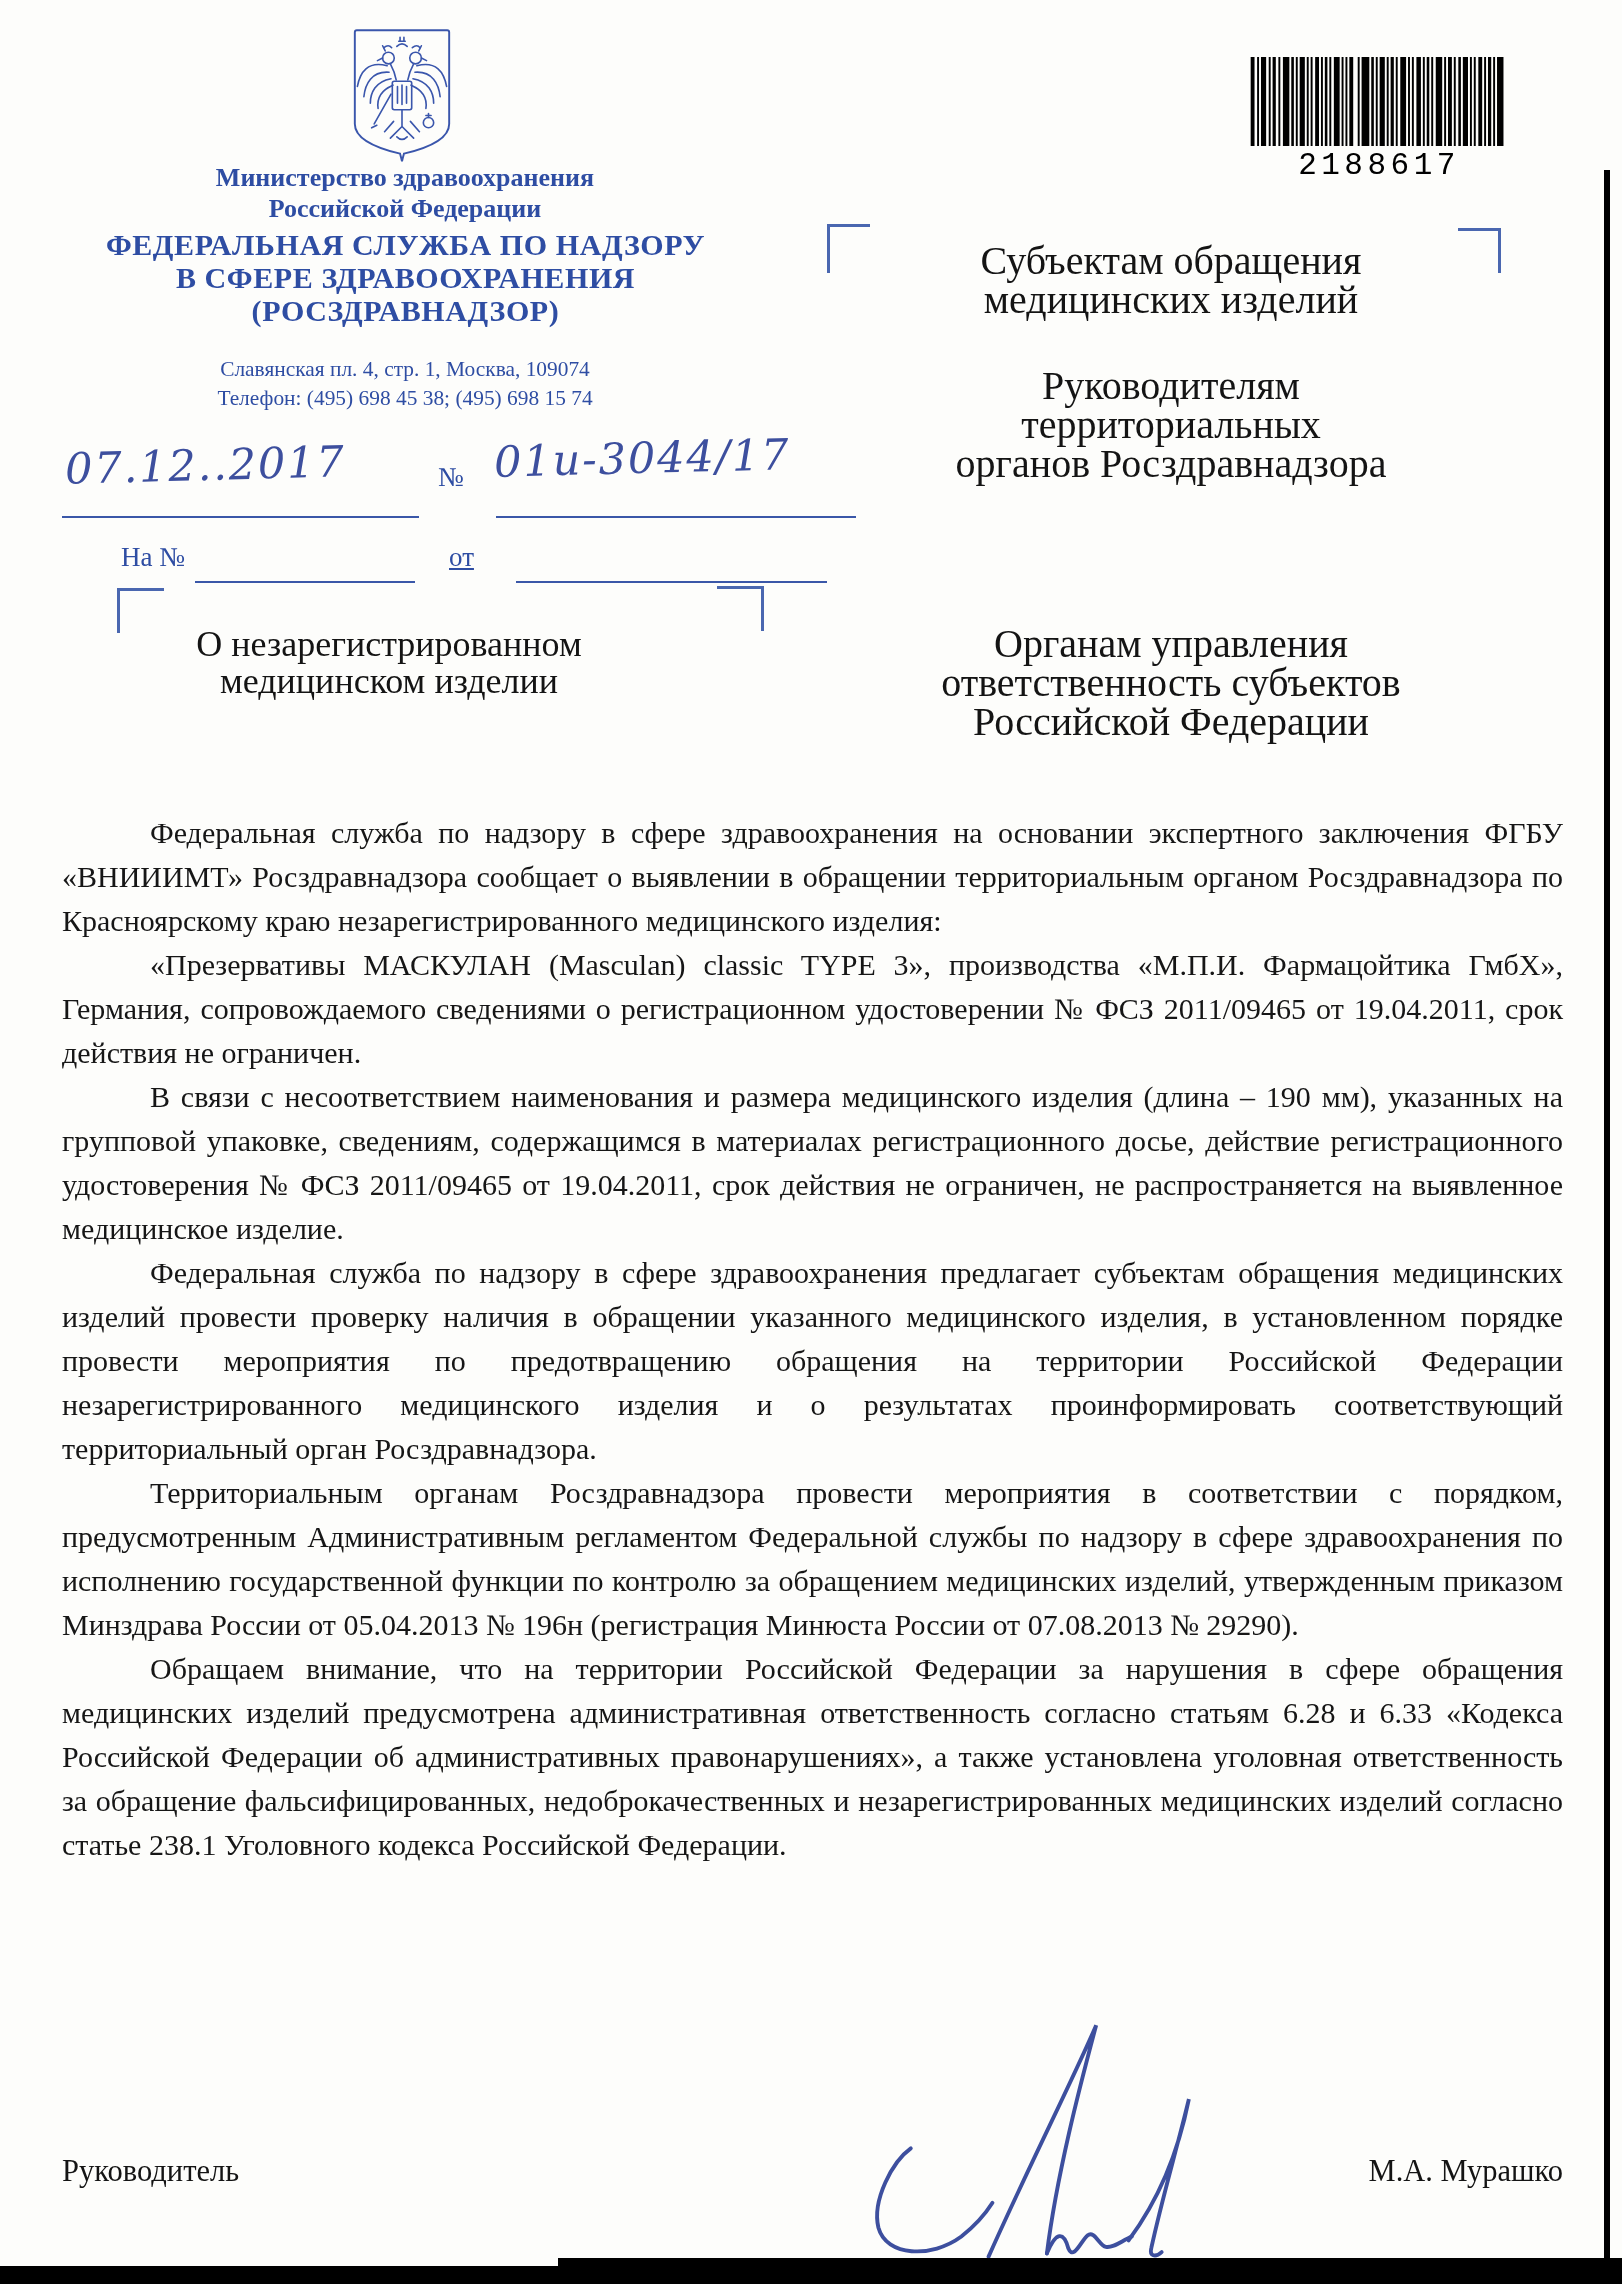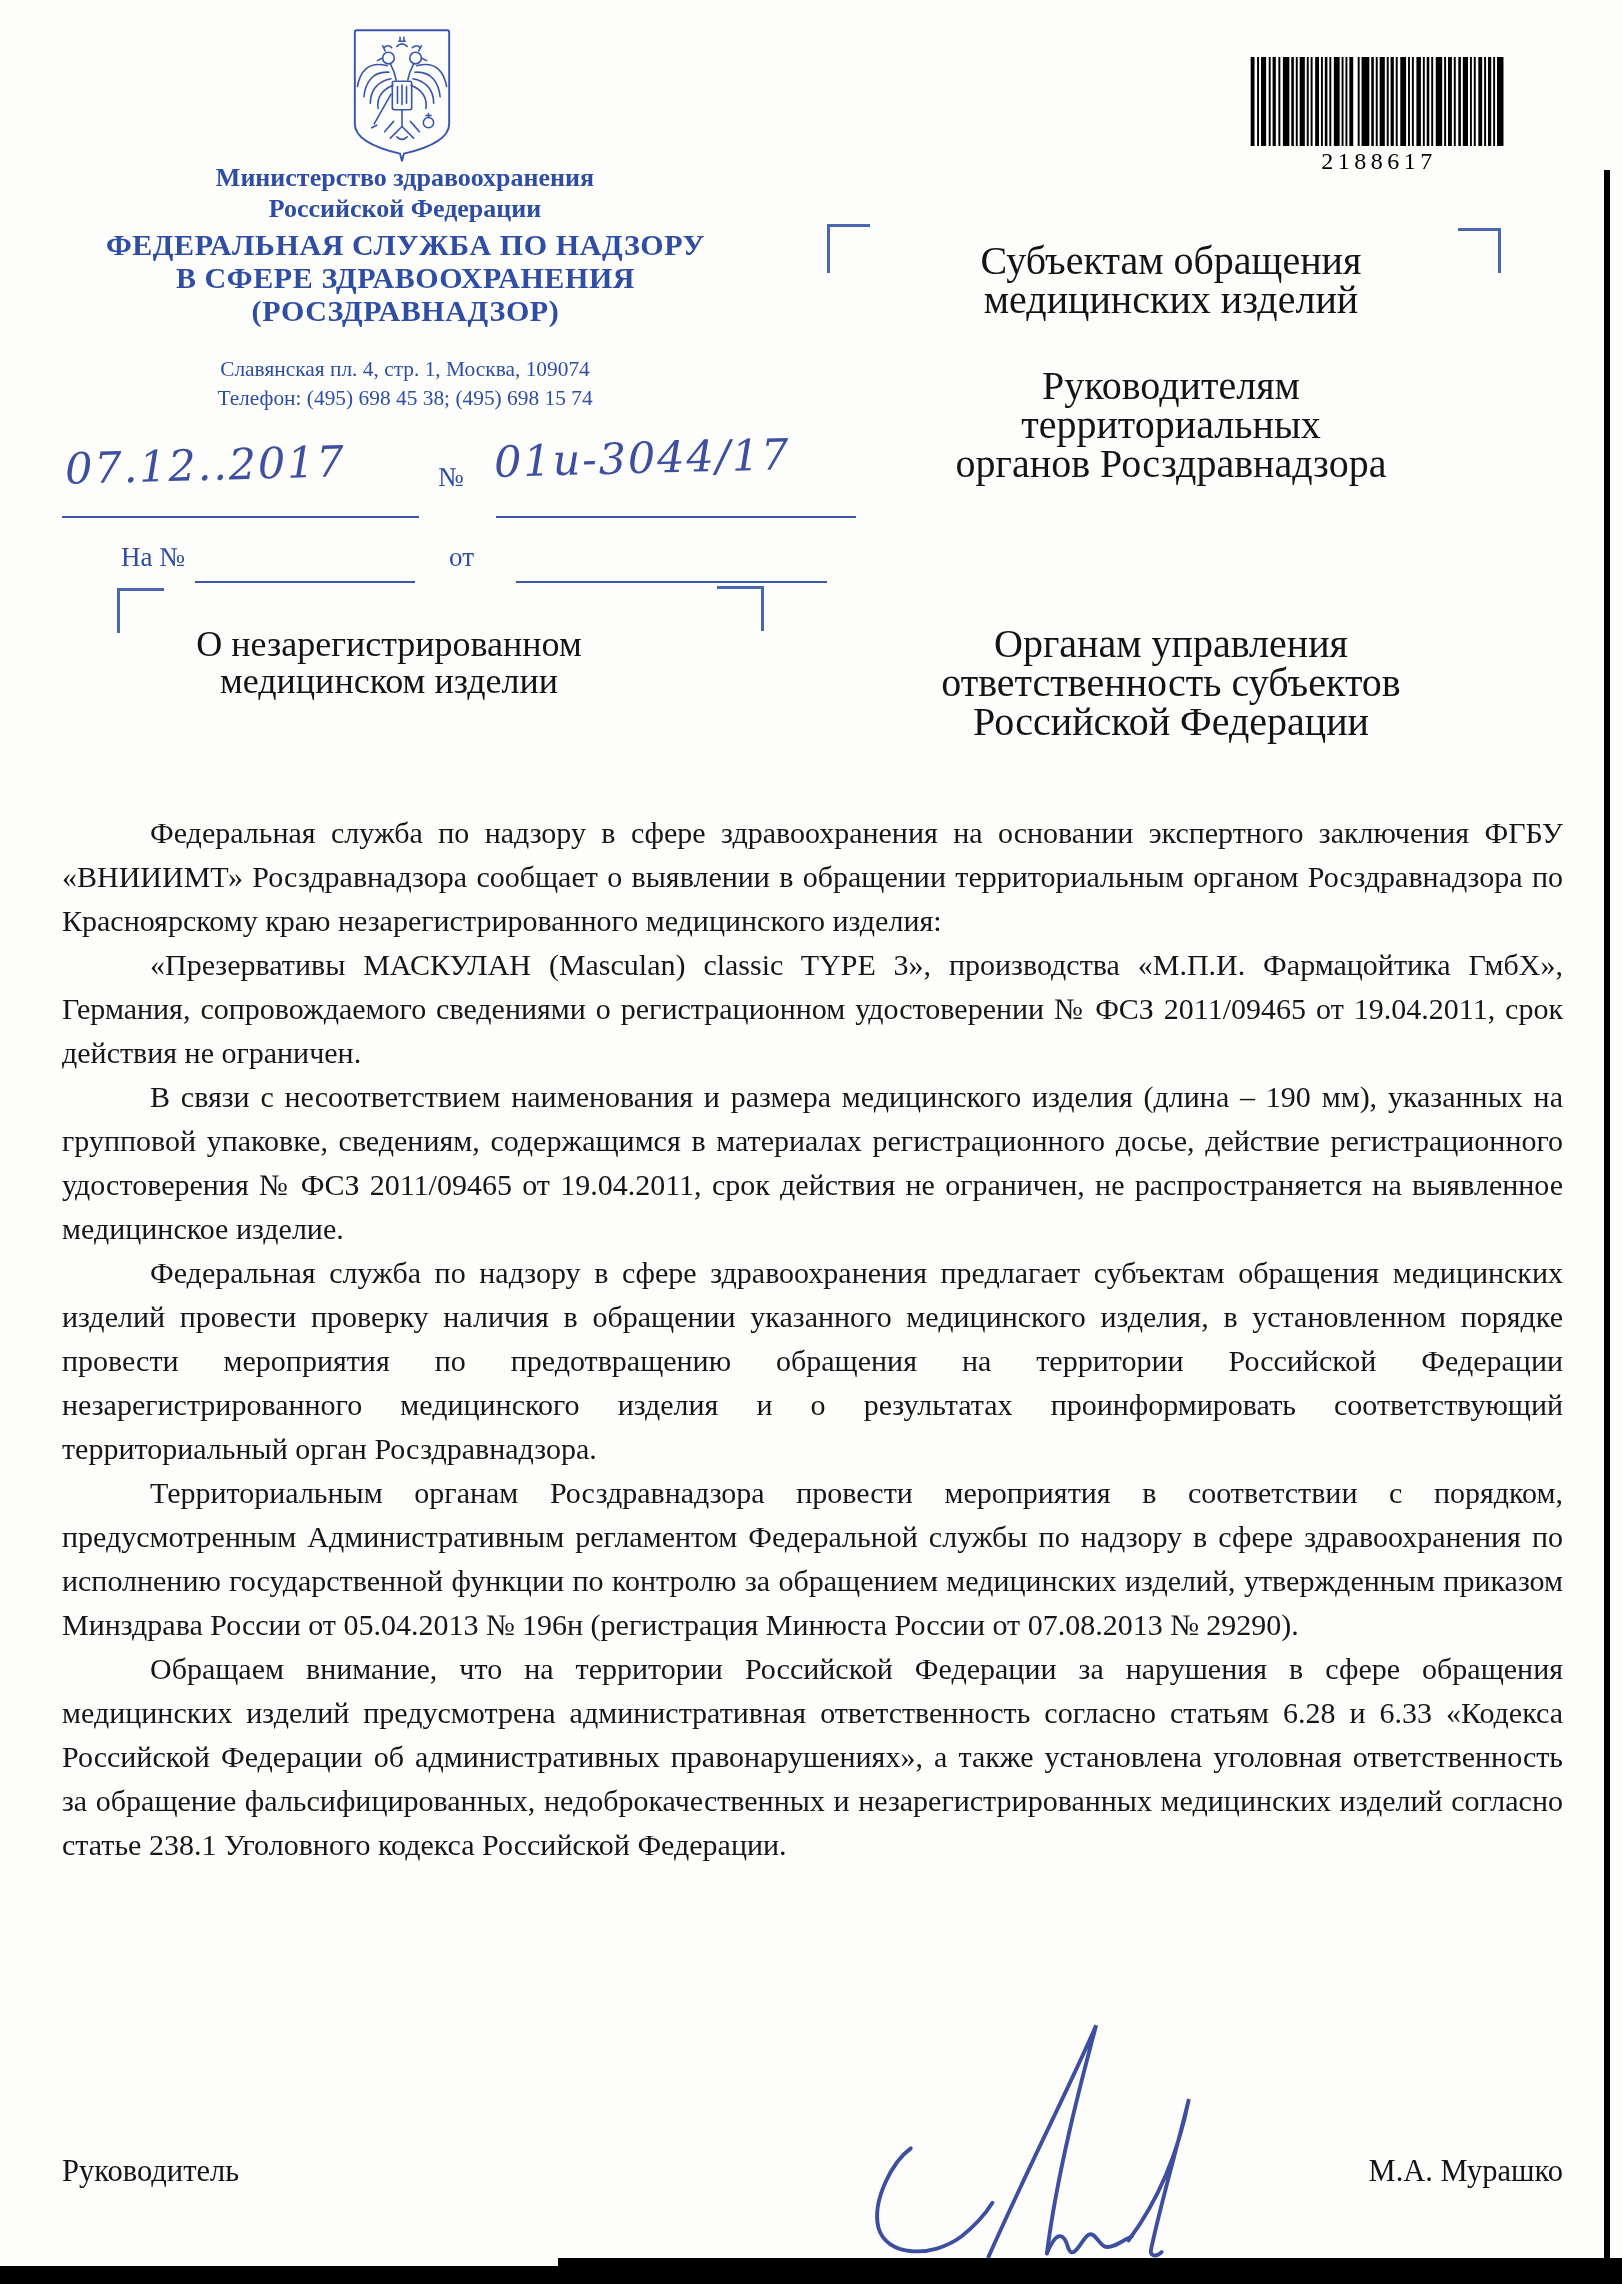--- a/index.html
+++ b/index.html
@@ -38,22 +38,22 @@
   .seg{background:#4a67b0;}
 
   
   .recipient{font-size:40px;line-height:39px;color:#141414;text-align:center;}
 
   
   .subject-line{font-size:36px;line-height:37px;color:#141414;text-align:center;}
 
   
   .barcode-number{
-    font-family:Liberation Serif, serif;
-    font-size:24px;letter-spacing:4.5px;color:#000;text-align:center;
+    font-family:Liberation Mono, monospace;
+    font-size:31px;letter-spacing:4.5px;color:#000;text-align:center;
   }
 
   
   .body-text{width:1501px;}
   .body-text p{
     margin:0;
     font-size:30px;
     line-height:44px;
     text-align:justify;
     text-indent:88px;
@@ -171,21 +171,21 @@
   <div class="abs barcode-number" style="left:1250px;top:148px;width:258px;">2188617</div>
 
   <div class="abs handwriting" style="left:65px;top:440px;">07.12..2017</div>
   <div class="abs form-label" style="left:438px;top:462px;">№</div>
   <div class="abs handwriting" style="left:494px;top:433px;">01и-3044/17</div>
   <div class="abs blue-rule" style="left:62px;top:516px;width:357px;"></div>
   <div class="abs blue-rule" style="left:496px;top:516px;width:360px;"></div>
 
   <div class="abs form-label" style="left:105px;top:542px;margin-left:16px;">На №</div>
   <div class="abs blue-rule" style="left:195px;top:581px;width:220px;"></div>
-  <div class="abs form-label" style="left:449px;top:542px;">от</div>
+  <div class="abs form-label" style="left:449px;top:542px;text-decoration:underline;">от</div>
   <div class="abs blue-rule" style="left:516px;top:581px;width:311px;"></div>
 
   <div class="abs seg" style="left:117px;top:588px;width:47px;height:3.2px;"></div>
   <div class="abs seg" style="left:117px;top:588px;width:3.2px;height:45px;"></div>
   <div class="abs seg" style="left:717px;top:586px;width:47px;height:3.2px;"></div>
   <div class="abs seg" style="left:761px;top:586px;width:3.2px;height:45px;"></div>
 
   <div class="abs" style="left:175px;top:626px;width:428px;">
     <div class="subject-line">О незарегистрированном</div>
     <div class="subject-line">медицинском изделии</div>

